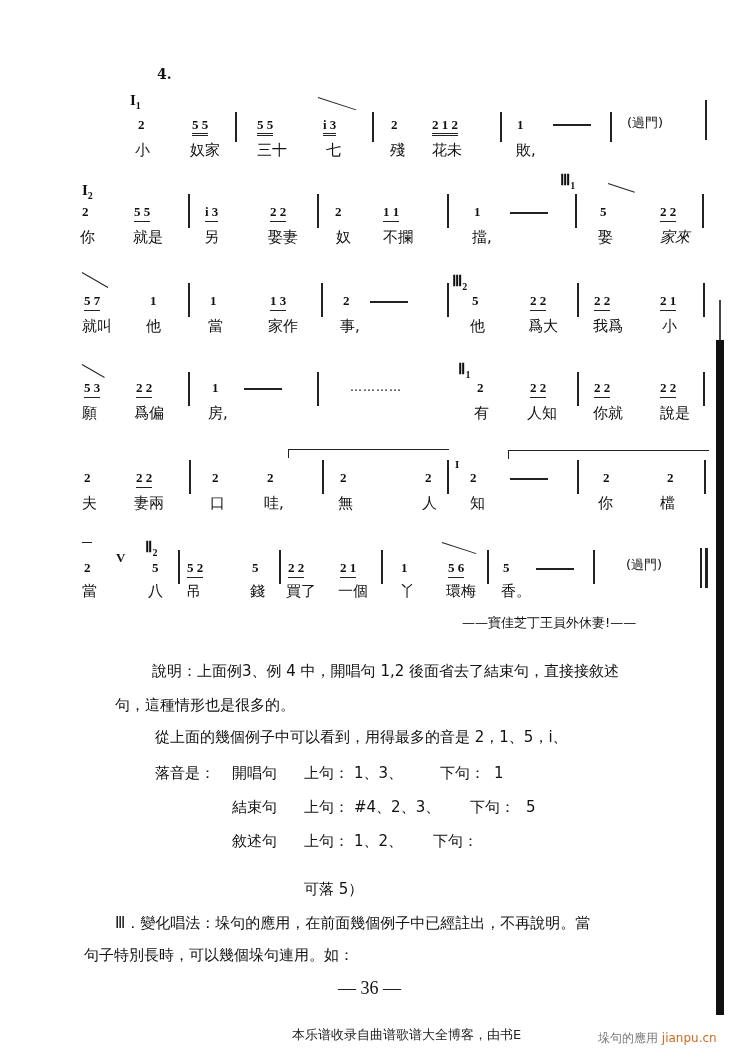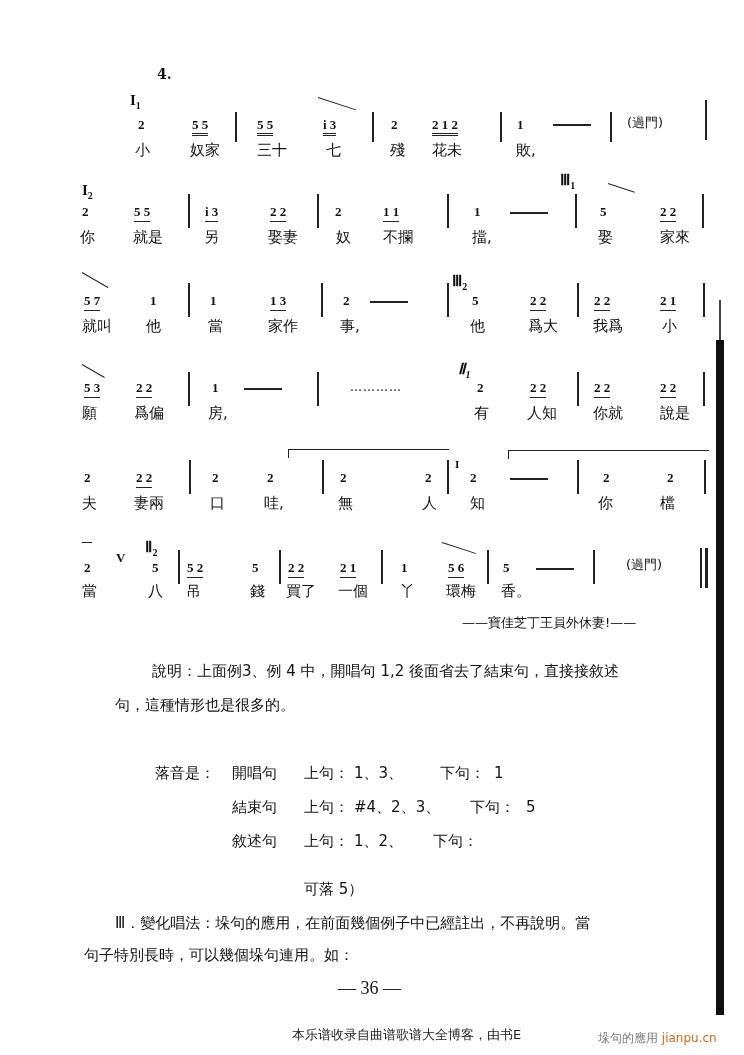--- a/index.html
+++ b/index.html
@@ -83,21 +83,21 @@
   <div class="bar" style="left:702px;top:194px;height:34px;"></div>
 
   <div class="abs lyric" style="left:80px;top:228px;">你</div>
   <div class="abs lyric" style="left:133px;top:228px;">就是</div>
   <div class="abs lyric" style="left:204px;top:228px;">另</div>
   <div class="abs lyric" style="left:268px;top:228px;">娶妻</div>
   <div class="abs lyric" style="left:336px;top:228px;">奴</div>
   <div class="abs lyric" style="left:383px;top:228px;">不攔</div>
   <div class="abs lyric" style="left:472px;top:228px;">擋,</div>
   <div class="abs lyric" style="left:598px;top:228px;">娶</div>
-  <div class="abs lyric" style="left:660px;top:228px;">家來</div>
+  <div class="abs lyric" style="left:660px;top:228px;font-style:italic;">家來</div>
 
   <div class="slur" style="left:82px;top:272px;width:30px;transform:rotate(30deg);"></div>
   <div class="abs sec" style="left:452px;top:272px;">Ⅲ<sub>2</sub></div>
   <div class="abs note u" style="left:84px;top:293px;">5 7</div>
   <div class="abs note" style="left:150px;top:293px;">1</div>
   <div class="bar" style="left:188px;top:283px;height:34px;"></div>
   <div class="abs note" style="left:210px;top:293px;">1</div>
   <div class="abs note u" style="left:270px;top:293px;">1 3</div>
   <div class="bar" style="left:321px;top:283px;height:34px;"></div>
   <div class="abs note" style="left:343px;top:293px;">2</div>
@@ -114,21 +114,21 @@
   <div class="abs lyric" style="left:146px;top:317px;">他</div>
   <div class="abs lyric" style="left:208px;top:317px;">當</div>
   <div class="abs lyric" style="left:268px;top:317px;">家作</div>
   <div class="abs lyric" style="left:340px;top:317px;">事,</div>
   <div class="abs lyric" style="left:470px;top:317px;">他</div>
   <div class="abs lyric" style="left:528px;top:317px;">爲大</div>
   <div class="abs lyric" style="left:593px;top:317px;">我爲</div>
   <div class="abs lyric" style="left:662px;top:317px;">小</div>
 
   <div class="slur" style="left:82px;top:364px;width:26px;transform:rotate(30deg);"></div>
-  <div class="abs sec" style="left:458px;top:360px;font-style:italic;">Ⅱ<sub>1</sub></div>
+  <div class="abs sec" style="left:458px;top:360px;">Ⅱ<sub>1</sub></div>
   <div class="abs note u" style="left:84px;top:380px;">5 3</div>
   <div class="abs note u" style="left:136px;top:380px;">2 2</div>
   <div class="bar" style="left:188px;top:372px;height:34px;"></div>
   <div class="abs note" style="left:212px;top:380px;">1</div>
   <div class="dash" style="left:244px;top:388px;width:38px;"></div>
   <div class="bar" style="left:317px;top:372px;height:34px;"></div>
   <div class="abs dots" style="left:350px;top:380px;">…………</div>
   <div class="abs note" style="left:477px;top:380px;">2</div>
   <div class="abs note u" style="left:530px;top:380px;">2 2</div>
   <div class="bar" style="left:577px;top:372px;height:34px;"></div>
@@ -203,20 +203,21 @@
   <div class="abs lyric" style="left:286px;top:582px;">買了</div>
   <div class="abs lyric" style="left:338px;top:582px;">一個</div>
   <div class="abs lyric" style="left:400px;top:582px;">丫</div>
   <div class="abs lyric" style="left:446px;top:582px;">環梅</div>
   <div class="abs lyric" style="left:501px;top:582px;">香。</div>
 
   <div class="abs lyric" style="left:462px;top:614px;font-size:13px;">——寶佳芝丁王員外休妻!——</div>
 
   <div class="abs prose" style="left:152px;top:650px;">說明：上面例3、例 4 中，開唱句 1,2 後面省去了結束句，直接接敘述</div>
   <div class="abs prose" style="left:115px;top:684px;">句，這種情形也是很多的。</div>
+  <div class="abs prose" style="left:155px;top:716px;">從上面的幾個例子中可以看到，用得最多的音是 2，1、5，i、</div>
 
   <div class="abs prose" style="left:155px;top:752px;">落音是：</div>
   <div class="abs prose" style="left:232px;top:752px;">開唱句</div>
   <div class="abs prose" style="left:304px;top:752px;">上句：</div>
   <div class="abs prose" style="left:354px;top:752px;">1、3、</div>
   <div class="abs prose" style="left:440px;top:752px;">下句：</div>
   <div class="abs prose" style="left:494px;top:752px;">1</div>
 
   <div class="abs prose" style="left:232px;top:786px;">結束句</div>
   <div class="abs prose" style="left:304px;top:786px;">上句：</div>

